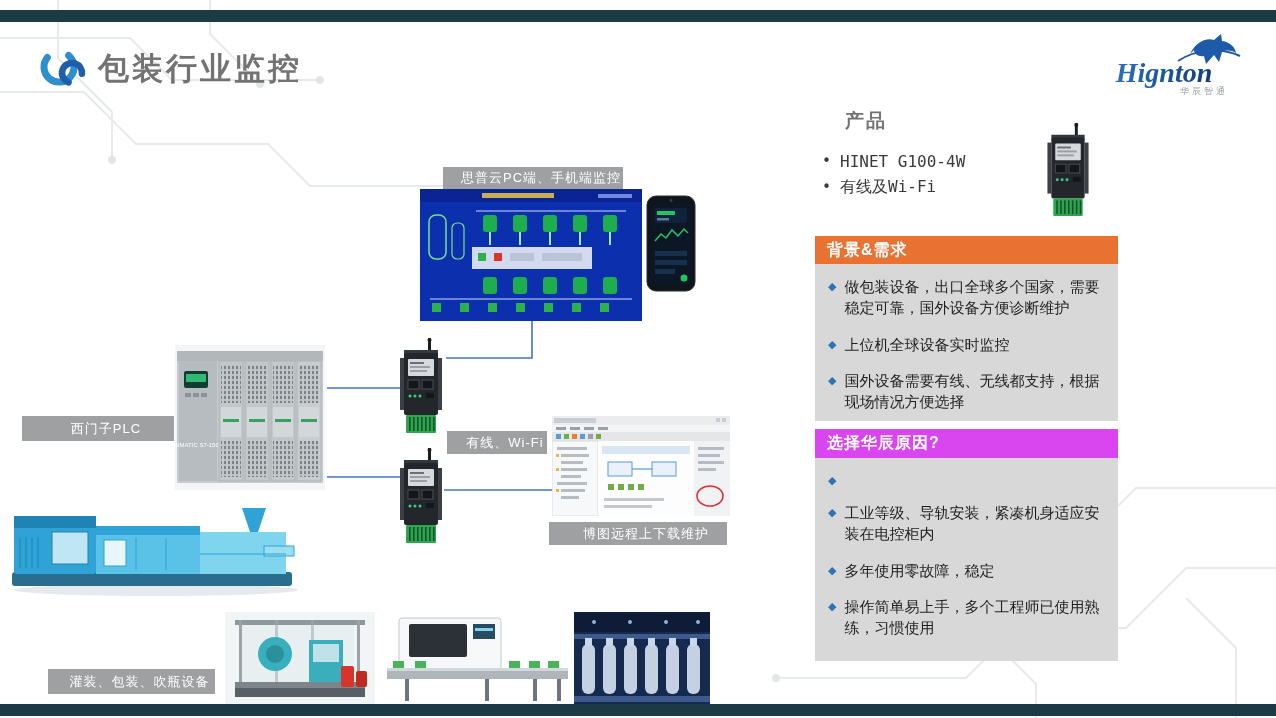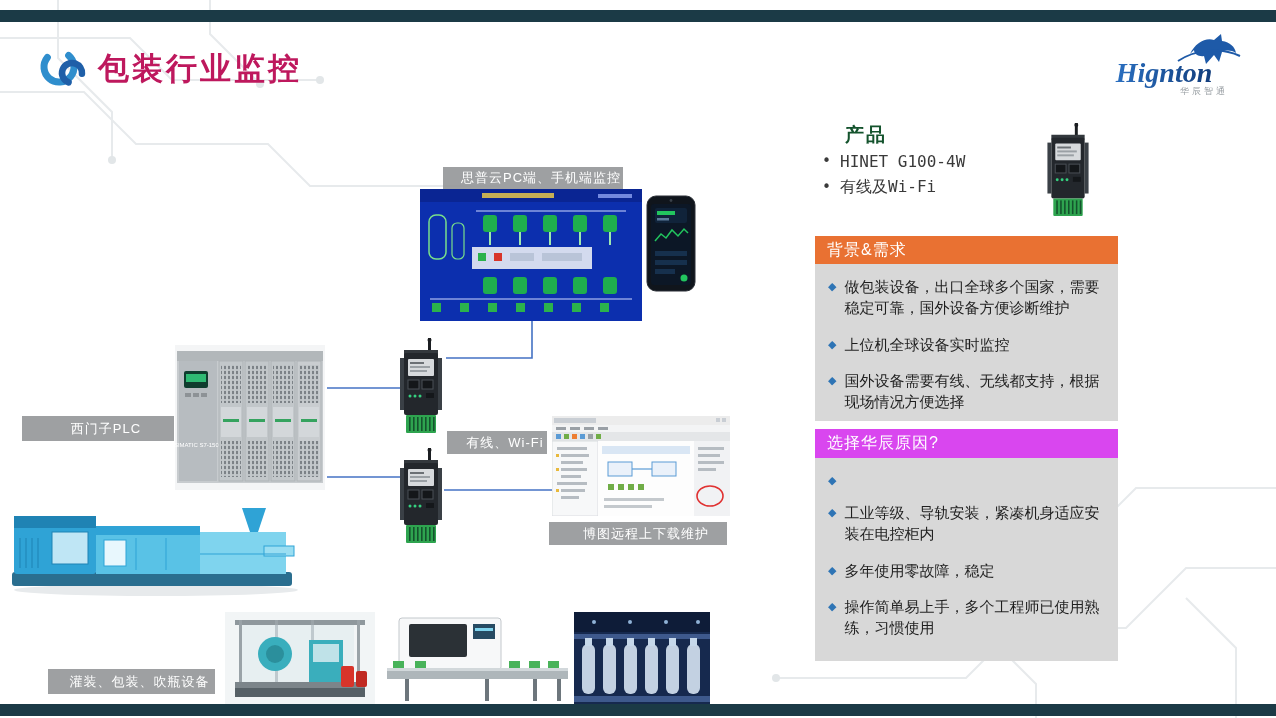--- a/index.html
+++ b/index.html
@@ -2,32 +2,32 @@
 <html><head>
 <meta charset="utf-8">
 <style>
   *{margin:0;padding:0;box-sizing:border-box;}
   html,body{width:1276px;height:718px;}
   body{position:relative;overflow:hidden;background:#fff;font-family:"Liberation Sans","DejaVu Sans",sans-serif;}
   .bgdeco{position:absolute;z-index:0;}
   .bar{position:absolute;left:0;width:1276px;height:12px;background:#1b3a46;z-index:5;}
   .bar-top{top:10px;}
   .bar-bottom{bottom:2px;}
-  .title{position:absolute;left:98px;top:48px;font-size:31px;font-weight:bold;color:#be185d;letter-spacing:3px;z-index:2;}
+  .title{position:absolute;left:98px;top:48px;font-size:31px;font-weight:bold;color:#737373;letter-spacing:3px;z-index:2;}
   .logo{position:absolute;left:36px;top:40px;z-index:2;}
   .brand{position:absolute;left:1092px;top:34px;z-index:2;}
   .tag{position:absolute;background:rgba(148,150,152,.9);color:#fff;font-size:13px;display:flex;align-items:center;justify-content:center;letter-spacing:1px;z-index:3;white-space:nowrap;padding-left:16px;}
   .photo{position:absolute;z-index:2;}
   .lines{position:absolute;left:0;top:0;z-index:1;pointer-events:none;}
-  .prod-heading{position:absolute;left:845px;top:122px;font-size:19px;font-weight:bold;color:#14532d;letter-spacing:2px;z-index:2;}
+  .prod-heading{position:absolute;left:845px;top:108px;font-size:19px;font-weight:bold;color:#737373;letter-spacing:2px;z-index:2;}
   .prod-list{position:absolute;left:822px;top:148px;list-style:none;z-index:2;}
   .prod-item{font-size:16px;color:#3a3a3a;font-family:"DejaVu Sans Mono","Liberation Mono",monospace;height:26px;display:flex;align-items:center;}
   .prod-dot{margin-right:9px;font-size:15px;color:#3a3a3a;}
   .prod-photo{position:absolute;left:1030px;top:122px;width:76px;height:98px;display:flex;align-items:center;justify-content:center;z-index:2;}
-  .hdrbar{position:absolute;left:815px;width:303px;color:#fff;font-weight:normal;font-size:16px;display:flex;align-items:center;padding-left:12px;letter-spacing:1px;z-index:2;}
+  .hdrbar{position:absolute;left:815px;width:303px;color:#fff;font-weight:bold;font-size:16px;display:flex;align-items:center;padding-left:12px;letter-spacing:1px;z-index:2;}
   .hdr-orange{top:236px;height:28px;background:#e97132;}
   .hdr-navy{top:429px;height:29px;background:#d946ef;}
   .graybox{position:absolute;left:815px;width:303px;background:#d8d8d8;padding:12px 12px 4px 10px;z-index:2;}
   .box-bg{top:264px;height:157px;}
   .box-rs{top:458px;height:203px;}
   .brow{display:flex;margin-bottom:15px;}
   .dm{color:#2e74b5;font-size:11px;margin:4px 8px 0 3px;flex:0 0 auto;}
   .bt{color:#1f1f1f;font-size:15px;line-height:1.42;}
 </style>
 </head>

